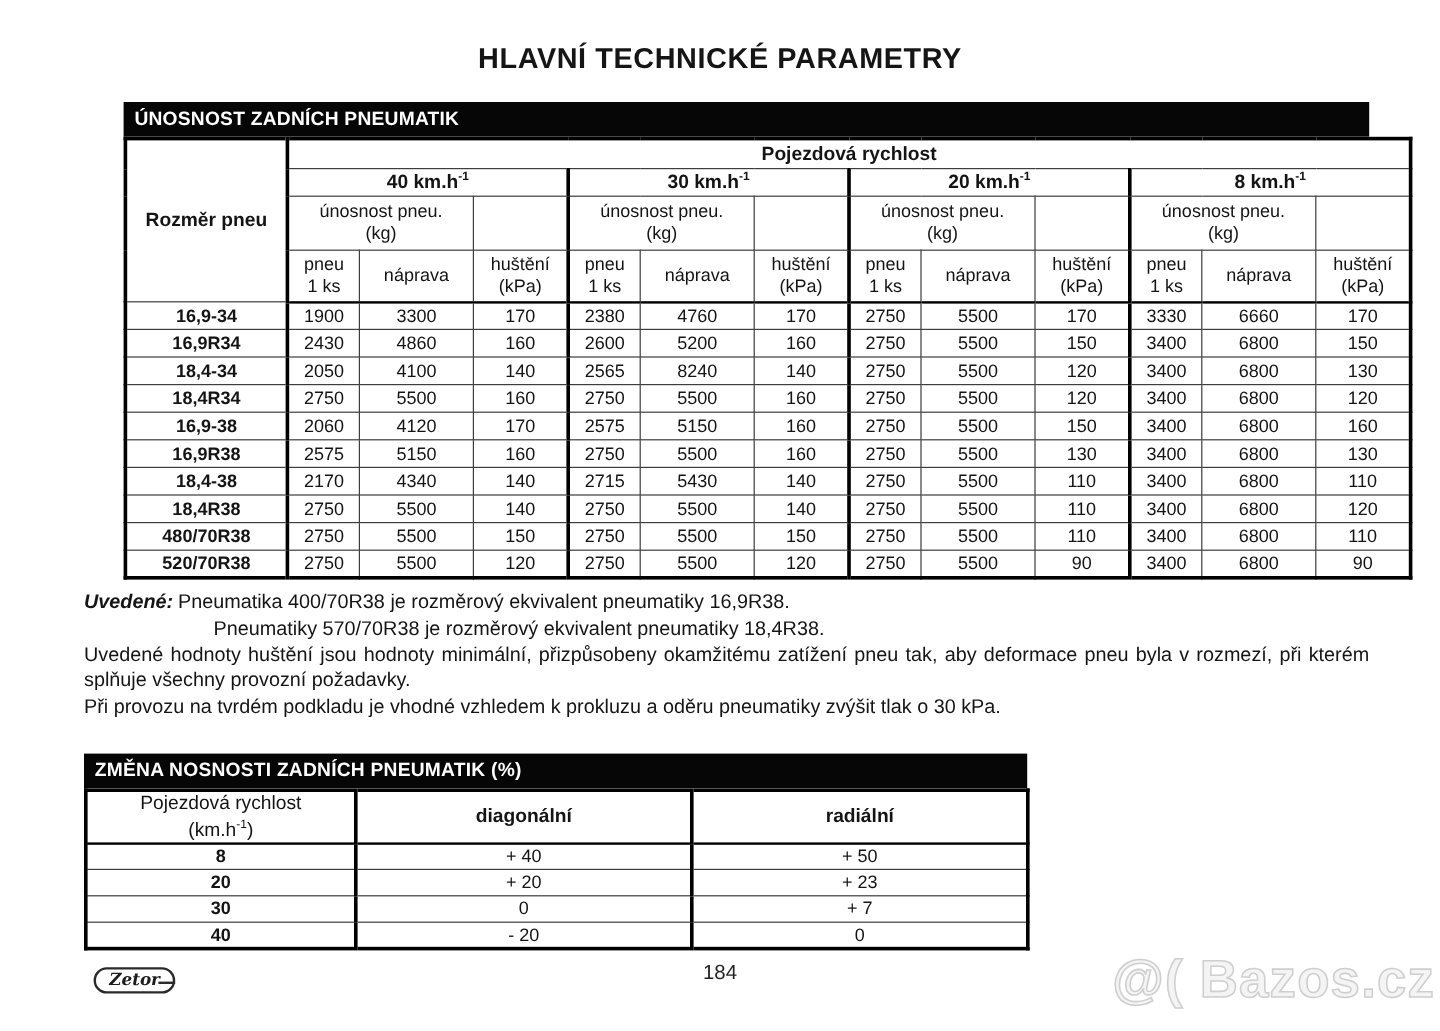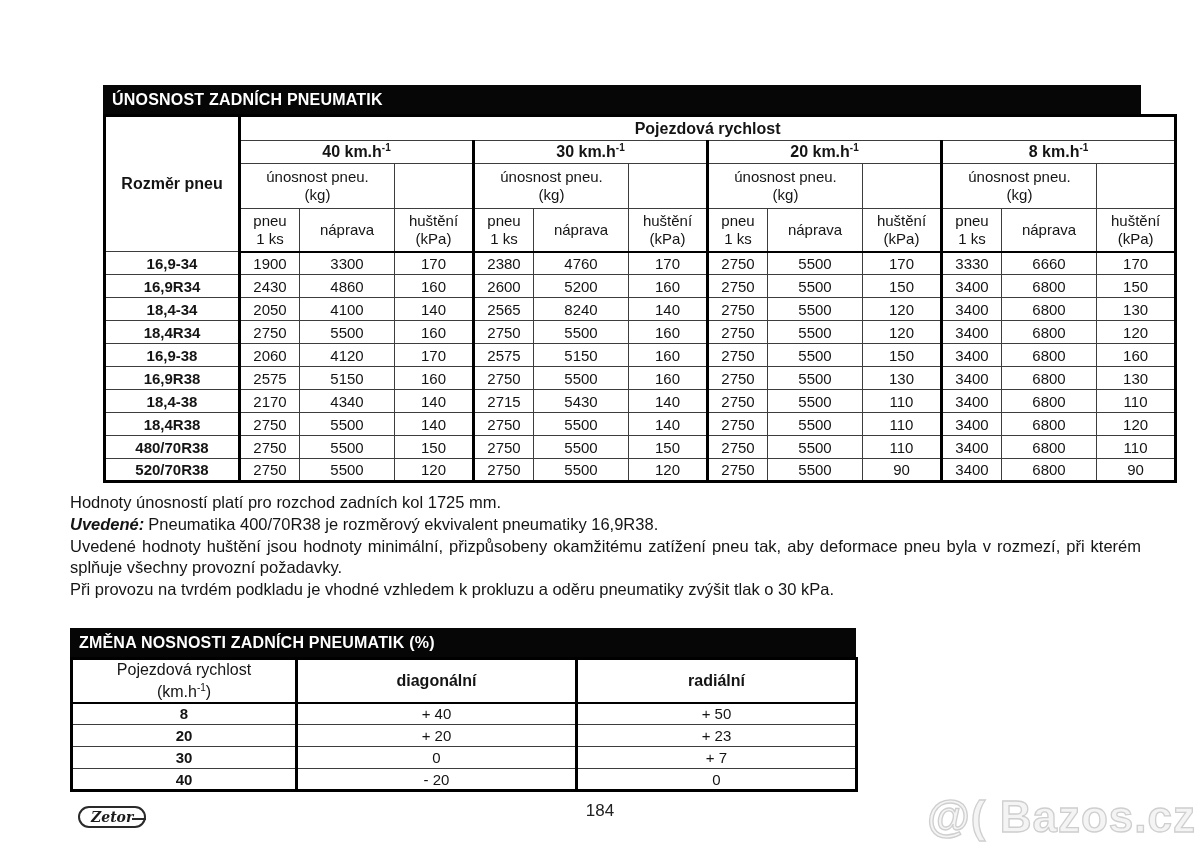--- a/index.html
+++ b/index.html
@@ -57,20 +57,21 @@
   .zetor-logo::after { content:""; position:absolute; right:-2px; top:10px; width:14px; height:2px;
     background:#2a2a2a; }
   .watermark { position:absolute; right:4px; top:792px; font-size:44px; font-weight:bold;
     letter-spacing:1px; color:#f4f4f4; -webkit-text-stroke:1.3px #cfcfcf; white-space:nowrap; }
 </style>
 </head>
 <body>
 
 <div class="page">
 
+  <h1 class="page-title">HLAVNÍ TECHNICKÉ PARAMETRY</h1>
 
   <section class="t1-wrap">
     <div class="black-bar">
       <span>ÚNOSNOST ZADNÍCH PNEUMATIK</span>
     </div>
     <table class="t1">
       <colgroup>
         <col style="width:135px">
         <col style="width:60px">
           <col style="width:95px">
@@ -306,22 +307,22 @@
             <td>90</td>
             <td class="gl">3400</td>
             <td>6800</td>
             <td>90</td>
           </tr>
         </tbody>
     </table>
   </section>
 
   <div class="notes">
-    <div class="nline">Hodnoty únosností platí pro rozchod zadních kol 1725 mm.</div>
     <div class="nline"><span class="note-label">Uvedené:</span><span>Pneumatika 400/70R38 je rozměrový ekvivalent pneumatiky 16,9R38.</span></div>
+    <div class="nline indent">Pneumatiky 570/70R38 je rozměrový ekvivalent pneumatiky 18,4R38.</div>
     <div class="nline just">Uvedené hodnoty huštění jsou hodnoty minimální, přizpůsobeny okamžitému zatížení pneu tak, aby deformace pneu byla v rozmezí, při kterém splňuje všechny provozní požadavky.</div>
     <div class="nline">Při provozu na tvrdém podkladu je vhodné vzhledem k prokluzu a oděru pneumatiky zvýšit tlak o 30 kPa.</div>
   </div>
 
   <section class="t2-wrap">
     <div class="black-bar">
       <span>ZMĚNA NOSNOSTI ZADNÍCH PNEUMATIK</span>
       <span class="pct"> </span><span>(%)</span>
     </div>
     <table class="t2">

